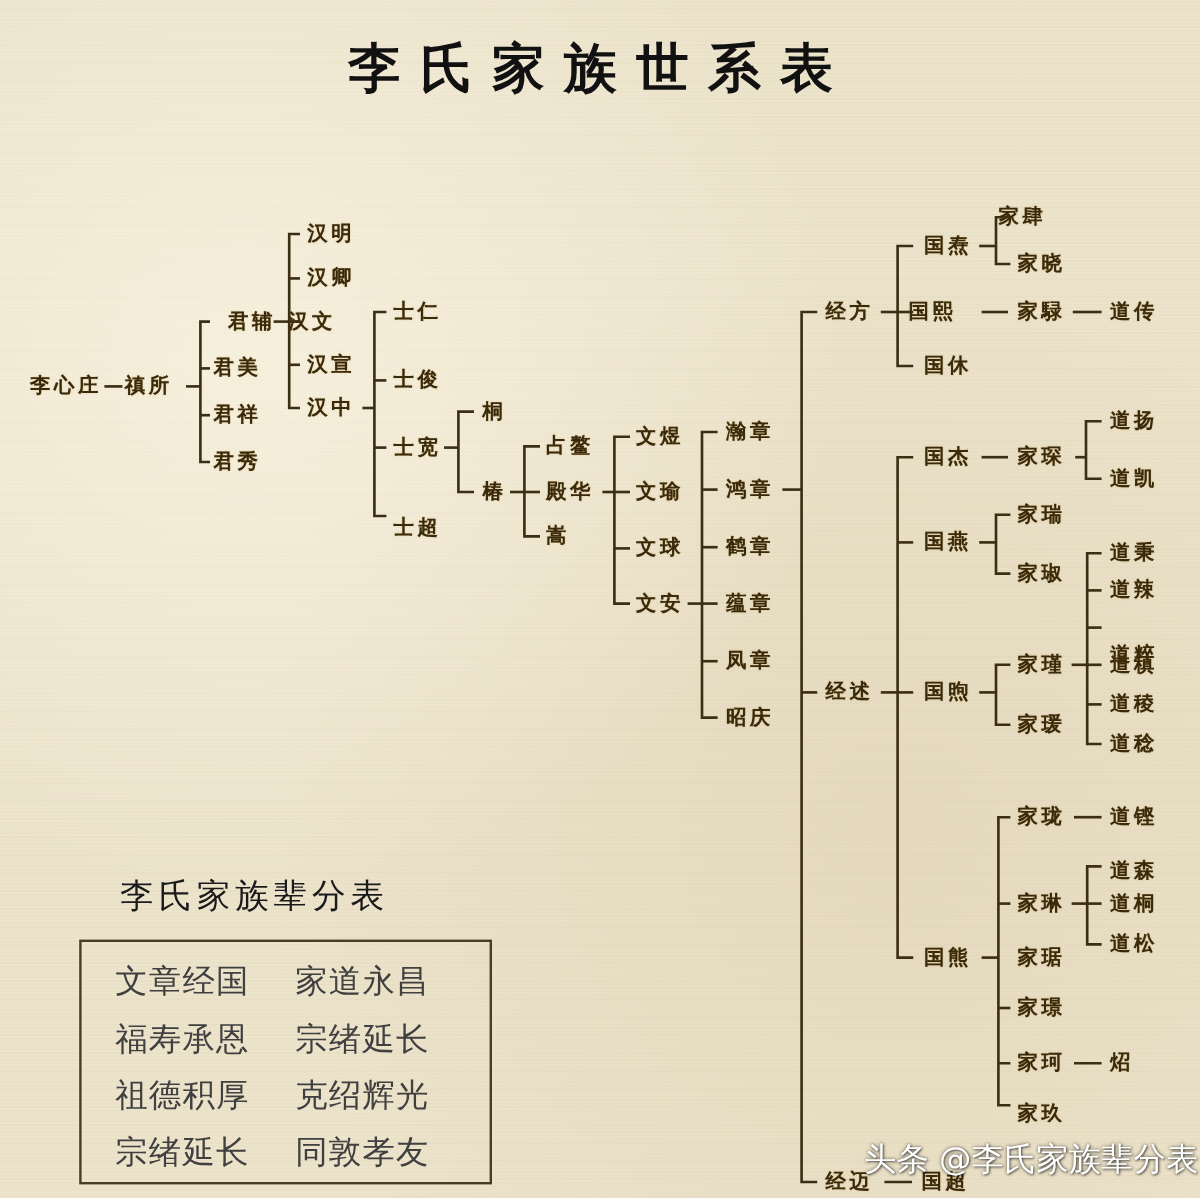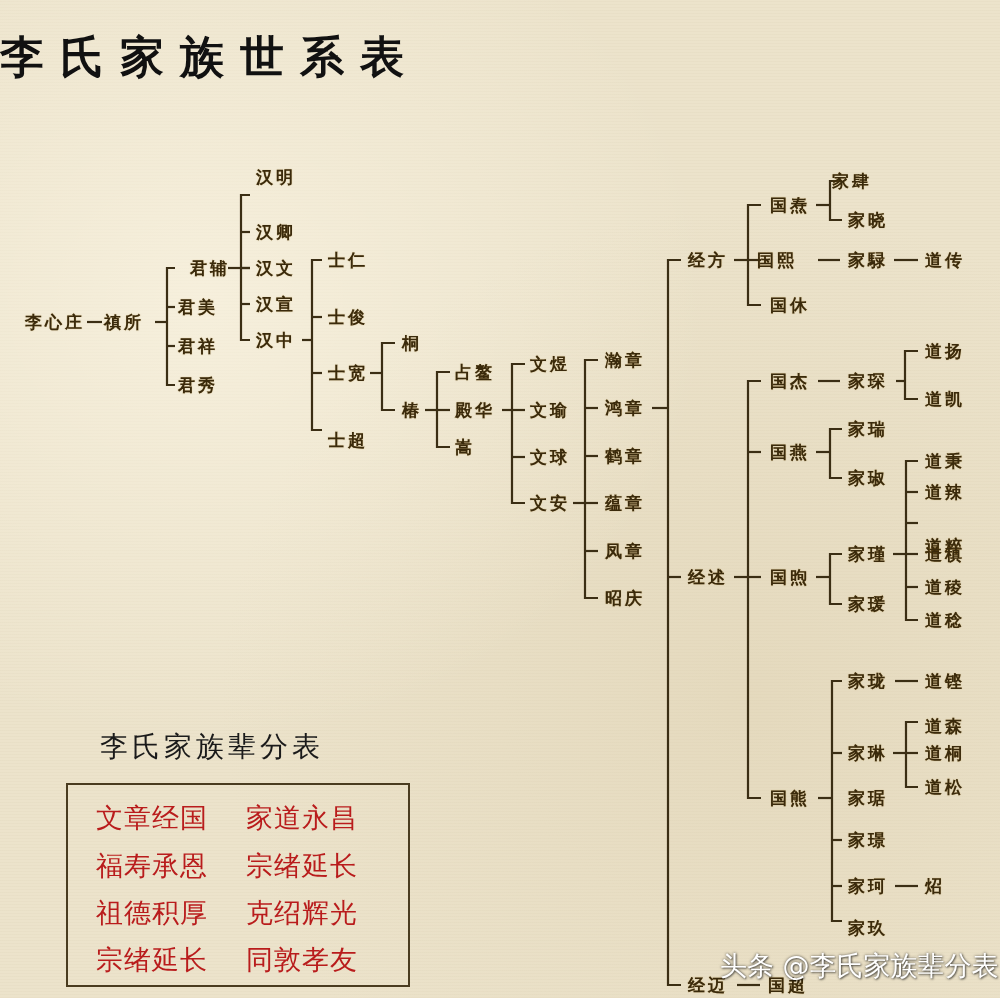--- a/index.html
+++ b/index.html
@@ -6,42 +6,42 @@
   body {
     width: 1000px; height: 998px; position: relative; overflow: hidden;
     background: #ece3cb;
     background-image:
       radial-gradient(ellipse at 20% 30%, rgba(255,250,235,0.55) 0%, rgba(255,250,235,0) 45%),
       radial-gradient(ellipse at 75% 70%, rgba(215,200,165,0.35) 0%, rgba(215,200,165,0) 50%),
       repeating-linear-gradient(0deg, rgba(180,165,130,0.06) 0px, rgba(180,165,130,0.06) 1px, transparent 1px, transparent 3px);
     font-family: "DejaVu Serif", "Liberation Serif", serif;
   }
   .title {
-    position: absolute; left: 0; top: 28px; width: 1000px; 
+    position: absolute; left: 0; top: 28px; width: 1000px; text-align: center;
     font-family: "DejaVu Sans", "Liberation Sans", sans-serif;
     font-size: 44px; font-weight: bold; letter-spacing: 16px; color: #111;
   }
   svg.lines { position: absolute; left: 0; top: 0; width: 1000px; height: 998px; }
   svg.lines path, svg.lines line { stroke: #3b2e14; stroke-width: 2.2; fill: none; }
   .node {
     position: absolute; font-size: 17px; font-weight: bold; color: #3a2a0c;
     white-space: nowrap; line-height: 20px; letter-spacing: 3px;
     text-shadow: 0 0 1px rgba(170,120,20,0.5);
   }
   .legend-title {
     position: absolute; left: 100px; top: 728px;
     font-family: "DejaVu Sans", "Liberation Sans", sans-serif;
     font-size: 28px; color: #1a1a1a; letter-spacing: 4px;
   }
   .legend-box {
     position: absolute; left: 66px; top: 783px; width: 344px; height: 204px;
     border: 2px solid #4a3c20; box-sizing: border-box;
   }
   .legend-row {
-    position: absolute; left: 96px; font-size: 27px; color: #b91c1c;
+    position: absolute; left: 96px; font-size: 27px; color: #404040;
     font-family: "DejaVu Sans", "Liberation Sans", sans-serif; letter-spacing: 1px;
   }
   .legend-row span { display: inline-block; width: 150px; }
   .watermark {
     position: absolute; left: 720px; top: 948px; font-size: 27px; color: #fff;
     font-family: "DejaVu Sans", "Liberation Sans", sans-serif;
     text-shadow: 0 0 3px rgba(0,0,0,0.6), 1px 1px 2px rgba(0,0,0,0.5);
   }
 </style>
 </head>
@@ -142,23 +142,23 @@
 </svg>
 
 <div class="node" style="left:25px;top:312px">李心庄</div>
 <div class="node" style="left:104px;top:312px">禛所</div>
 
 <div class="node" style="left:190px;top:258px">君辅</div>
 <div class="node" style="left:178px;top:297px">君美</div>
 <div class="node" style="left:178px;top:336px">君祥</div>
 <div class="node" style="left:178px;top:375px">君秀</div>
 
-<div class="node" style="left:256px;top:167px">汉明</div>
+<div class="node" style="left:256px;top:185px">汉明</div>
 <div class="node" style="left:256px;top:222px">汉卿</div>
-<div class="node" style="left:256px;top:258px">汉文</div>
+<div class="node" style="left:240px;top:258px">汉文</div>
 <div class="node" style="left:256px;top:294px">汉宣</div>
 <div class="node" style="left:256px;top:330px">汉中</div>
 
 <div class="node" style="left:328px;top:250px">士仁</div>
 <div class="node" style="left:328px;top:307px">士俊</div>
 <div class="node" style="left:328px;top:363px">士宽</div>
 <div class="node" style="left:328px;top:430px">士超</div>
 
 <div class="node" style="left:402px;top:333px">桐</div>
 <div class="node" style="left:402px;top:400px">椿</div>

